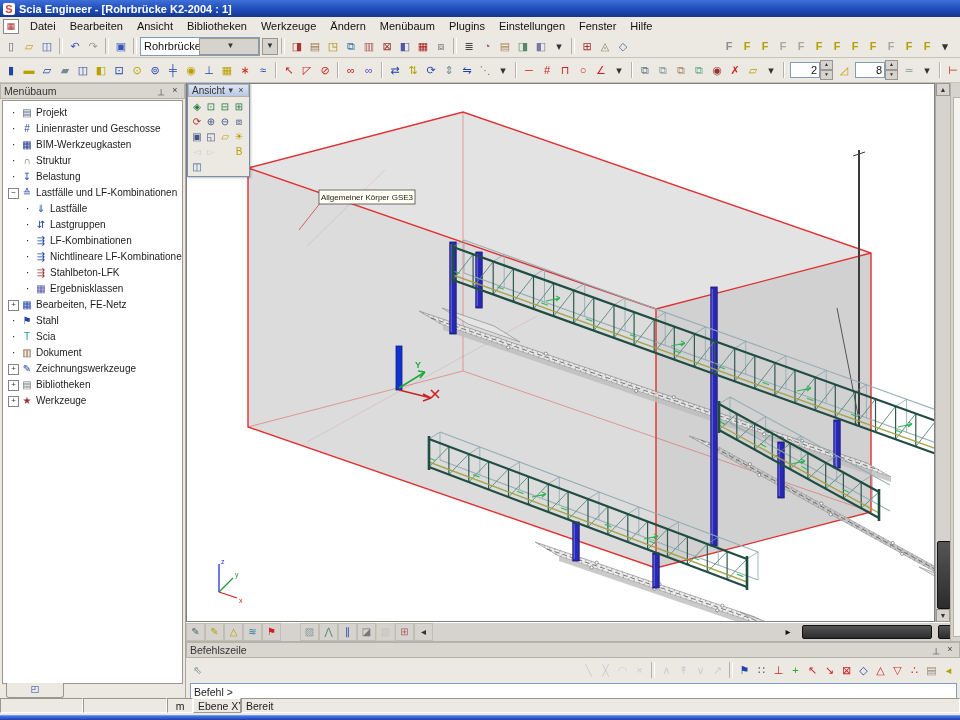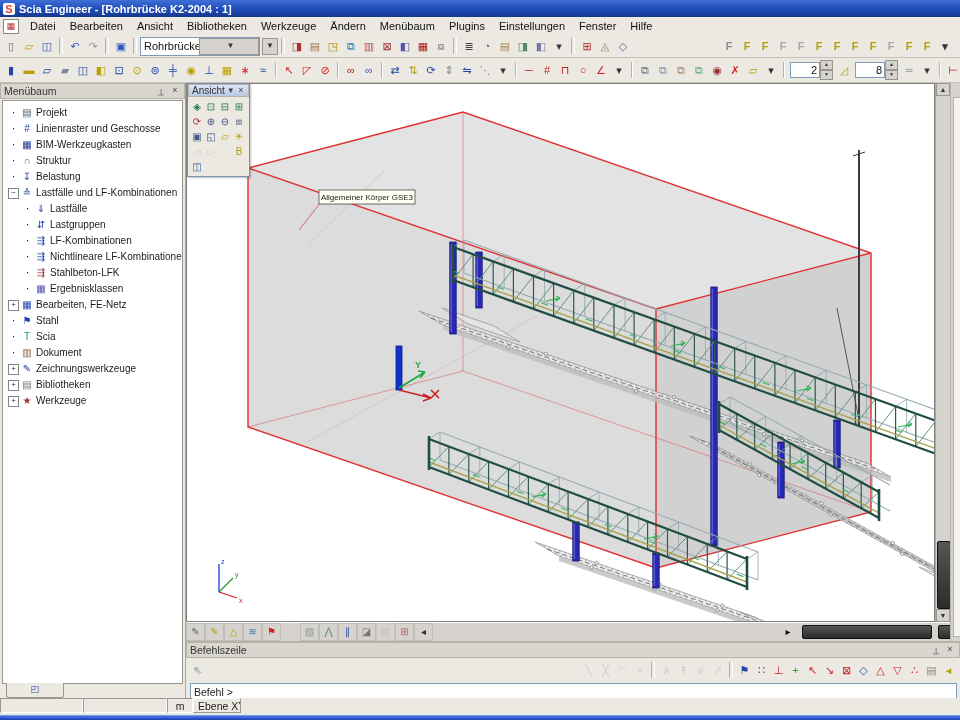--- a/index.html
+++ b/index.html
@@ -602,14 +602,15 @@
       </span>
   </div>
   <input id="cmdinput" type="text" value="Befehl &gt;" style="">
 </div>
 
 <div id="statusbar">
   <span class="scell" style="width:83px"></span>
   <span class="scell" style="width:84px"></span>
   <span class="scell" style="width:26px;text-align:center">m</span>
   <span class="scell raised" style="width:48px;white-space:nowrap;overflow:hidden">Ebene XY</span>
+  <span class="scell" style="flex:1">Bereit</span>
 </div>
 <div id="taskbar"></div>
 
 </body></html>

